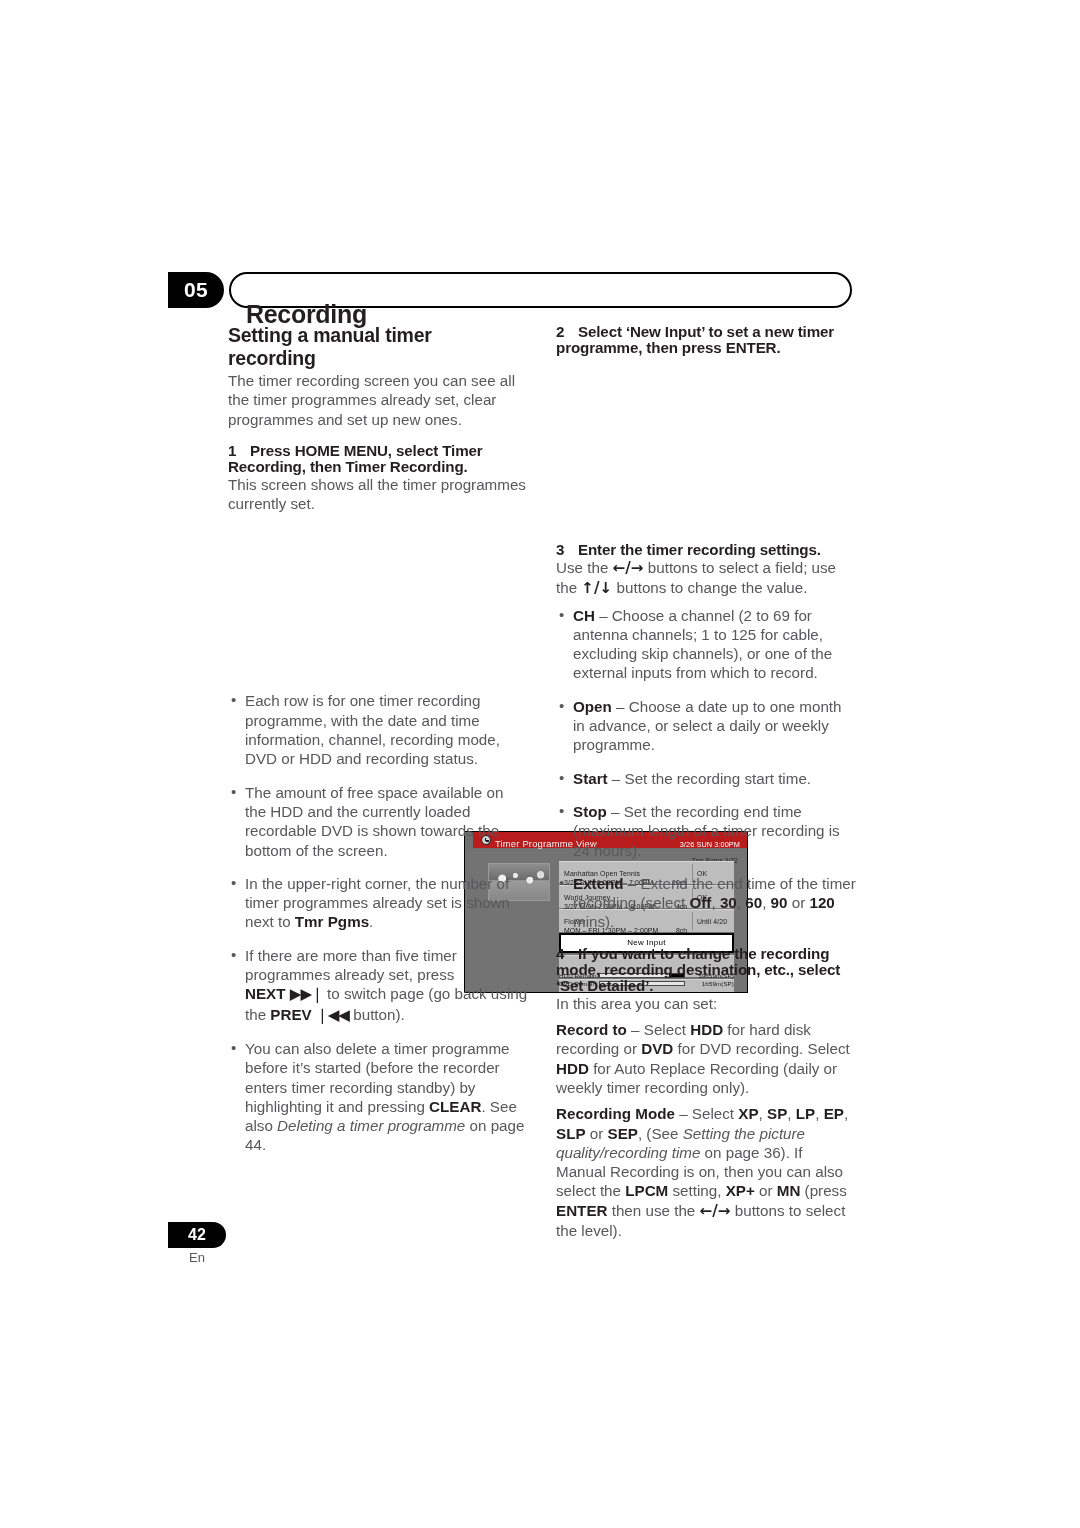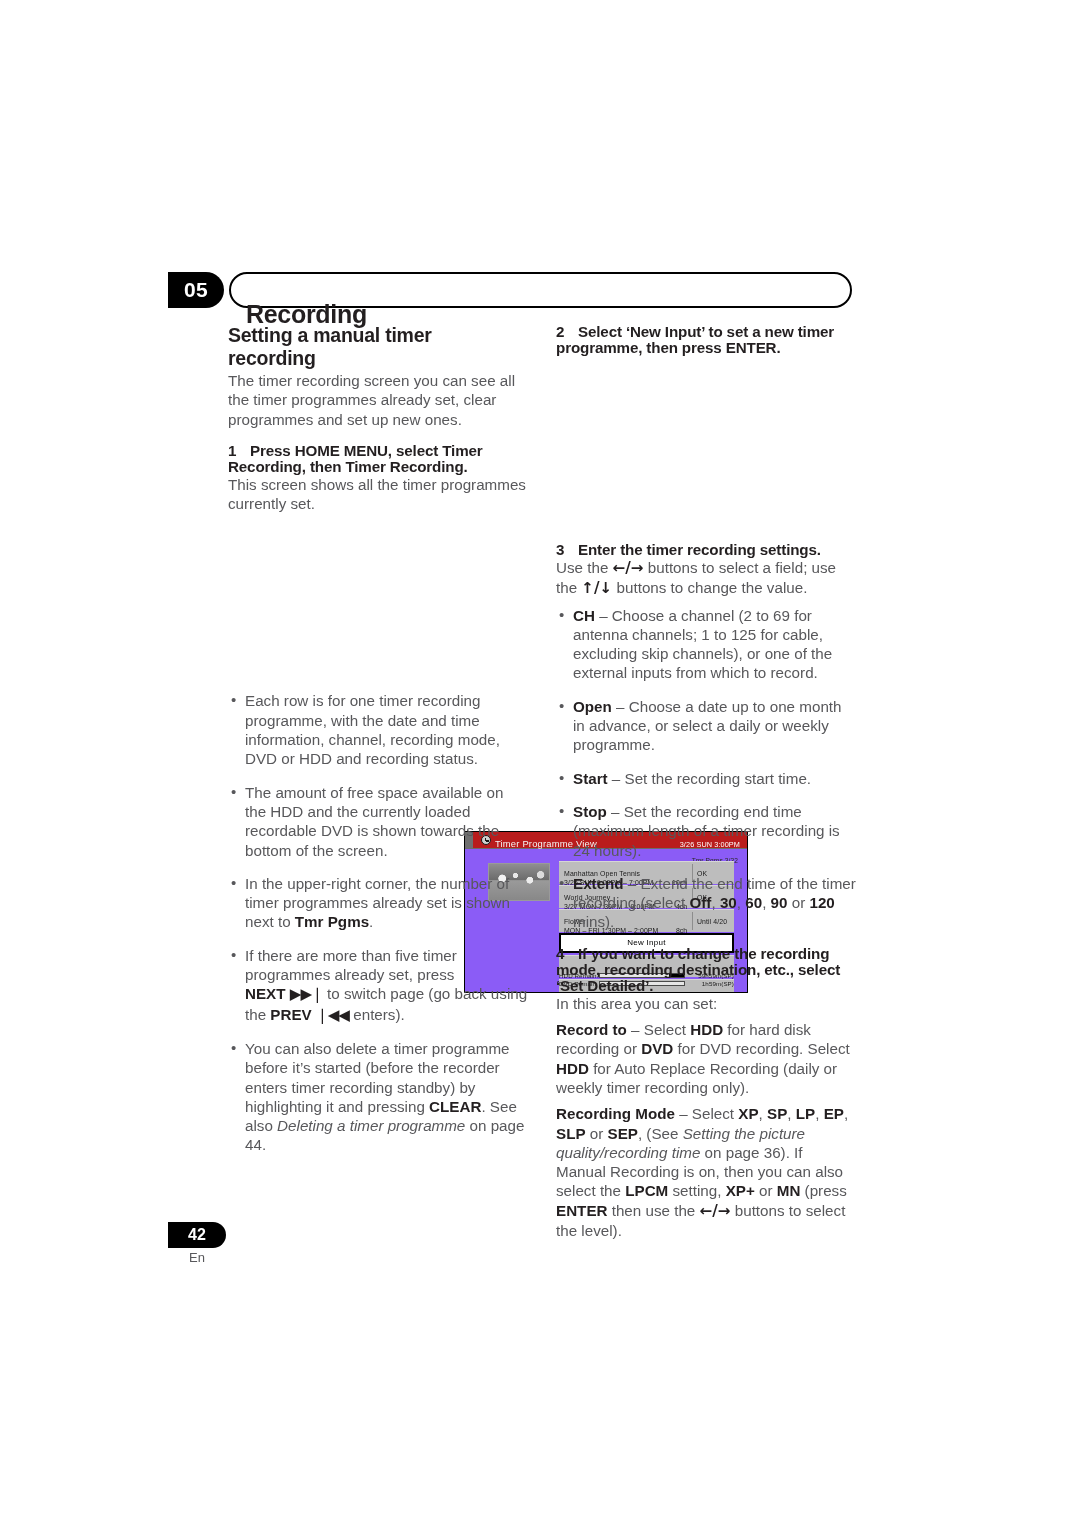--- a/index.html
+++ b/index.html
@@ -223,21 +223,21 @@
     position: absolute;
     right: 7px;
     top: 3px;
     font-size: 7.3px;
     color: #ffffff;
     letter-spacing: 0.1px;
   }
   .tpv-body {
     position: absolute;
     left: 0; top: 17px; right: 0; bottom: 0;
-    background: #8b5cf6;
+    background: #737373;
   }
   .tpv-pgms {
     position: absolute;
     right: 9px;
     top: 2px;
     font-size: 6.6px;
     color: #2a2a2a;
     letter-spacing: 0.1px;
   }
   .tpv-thumb {
@@ -429,21 +429,21 @@
         </div>
       </div>
     </div>
 
     <div style="height:178px"></div>
 
     <ul class="bullets">
       <li>Each row is for one timer recording programme, with the date and time information, channel, recording mode, DVD or HDD and recording status.</li>
       <li>The amount of free space available on the HDD and the currently loaded recordable DVD is shown towards the bottom of the screen.</li>
       <li><span>In the upper-right corner, the number of timer programmes already set is shown next to </span><b>Tmr Pgms</b><span>.</span></li>
-      <li><span>If there are more than five timer programmes already set, press </span><b>NEXT</b>&nbsp;<span class="tri">▶▶❘</span><span> to switch page (go back using the </span><b>PREV</b>&nbsp;<span class="tri">❘◀◀</span><span> enters).</span></li>
+      <li><span>If there are more than five timer programmes already set, press </span><b>NEXT</b>&nbsp;<span class="tri">▶▶❘</span><span> to switch page (go back using the </span><b>PREV</b>&nbsp;<span class="tri">❘◀◀</span><span> button).</span></li>
       <li><span>You can also delete a timer programme before it’s started (before the recorder enters timer recording standby) by highlighting it and pressing </span><b>CLEAR</b><span>. See also </span><i>Deleting a timer programme</i><span> on page 44.</span></li>
     </ul>
 
   </div>
 
   <div class="col col-right">
 
     <p class="step"><span class="num">2</span><span>Select ‘New Input’ to set a new timer programme, then press ENTER.</span></p>
 
     <div style="height:186px"></div>

